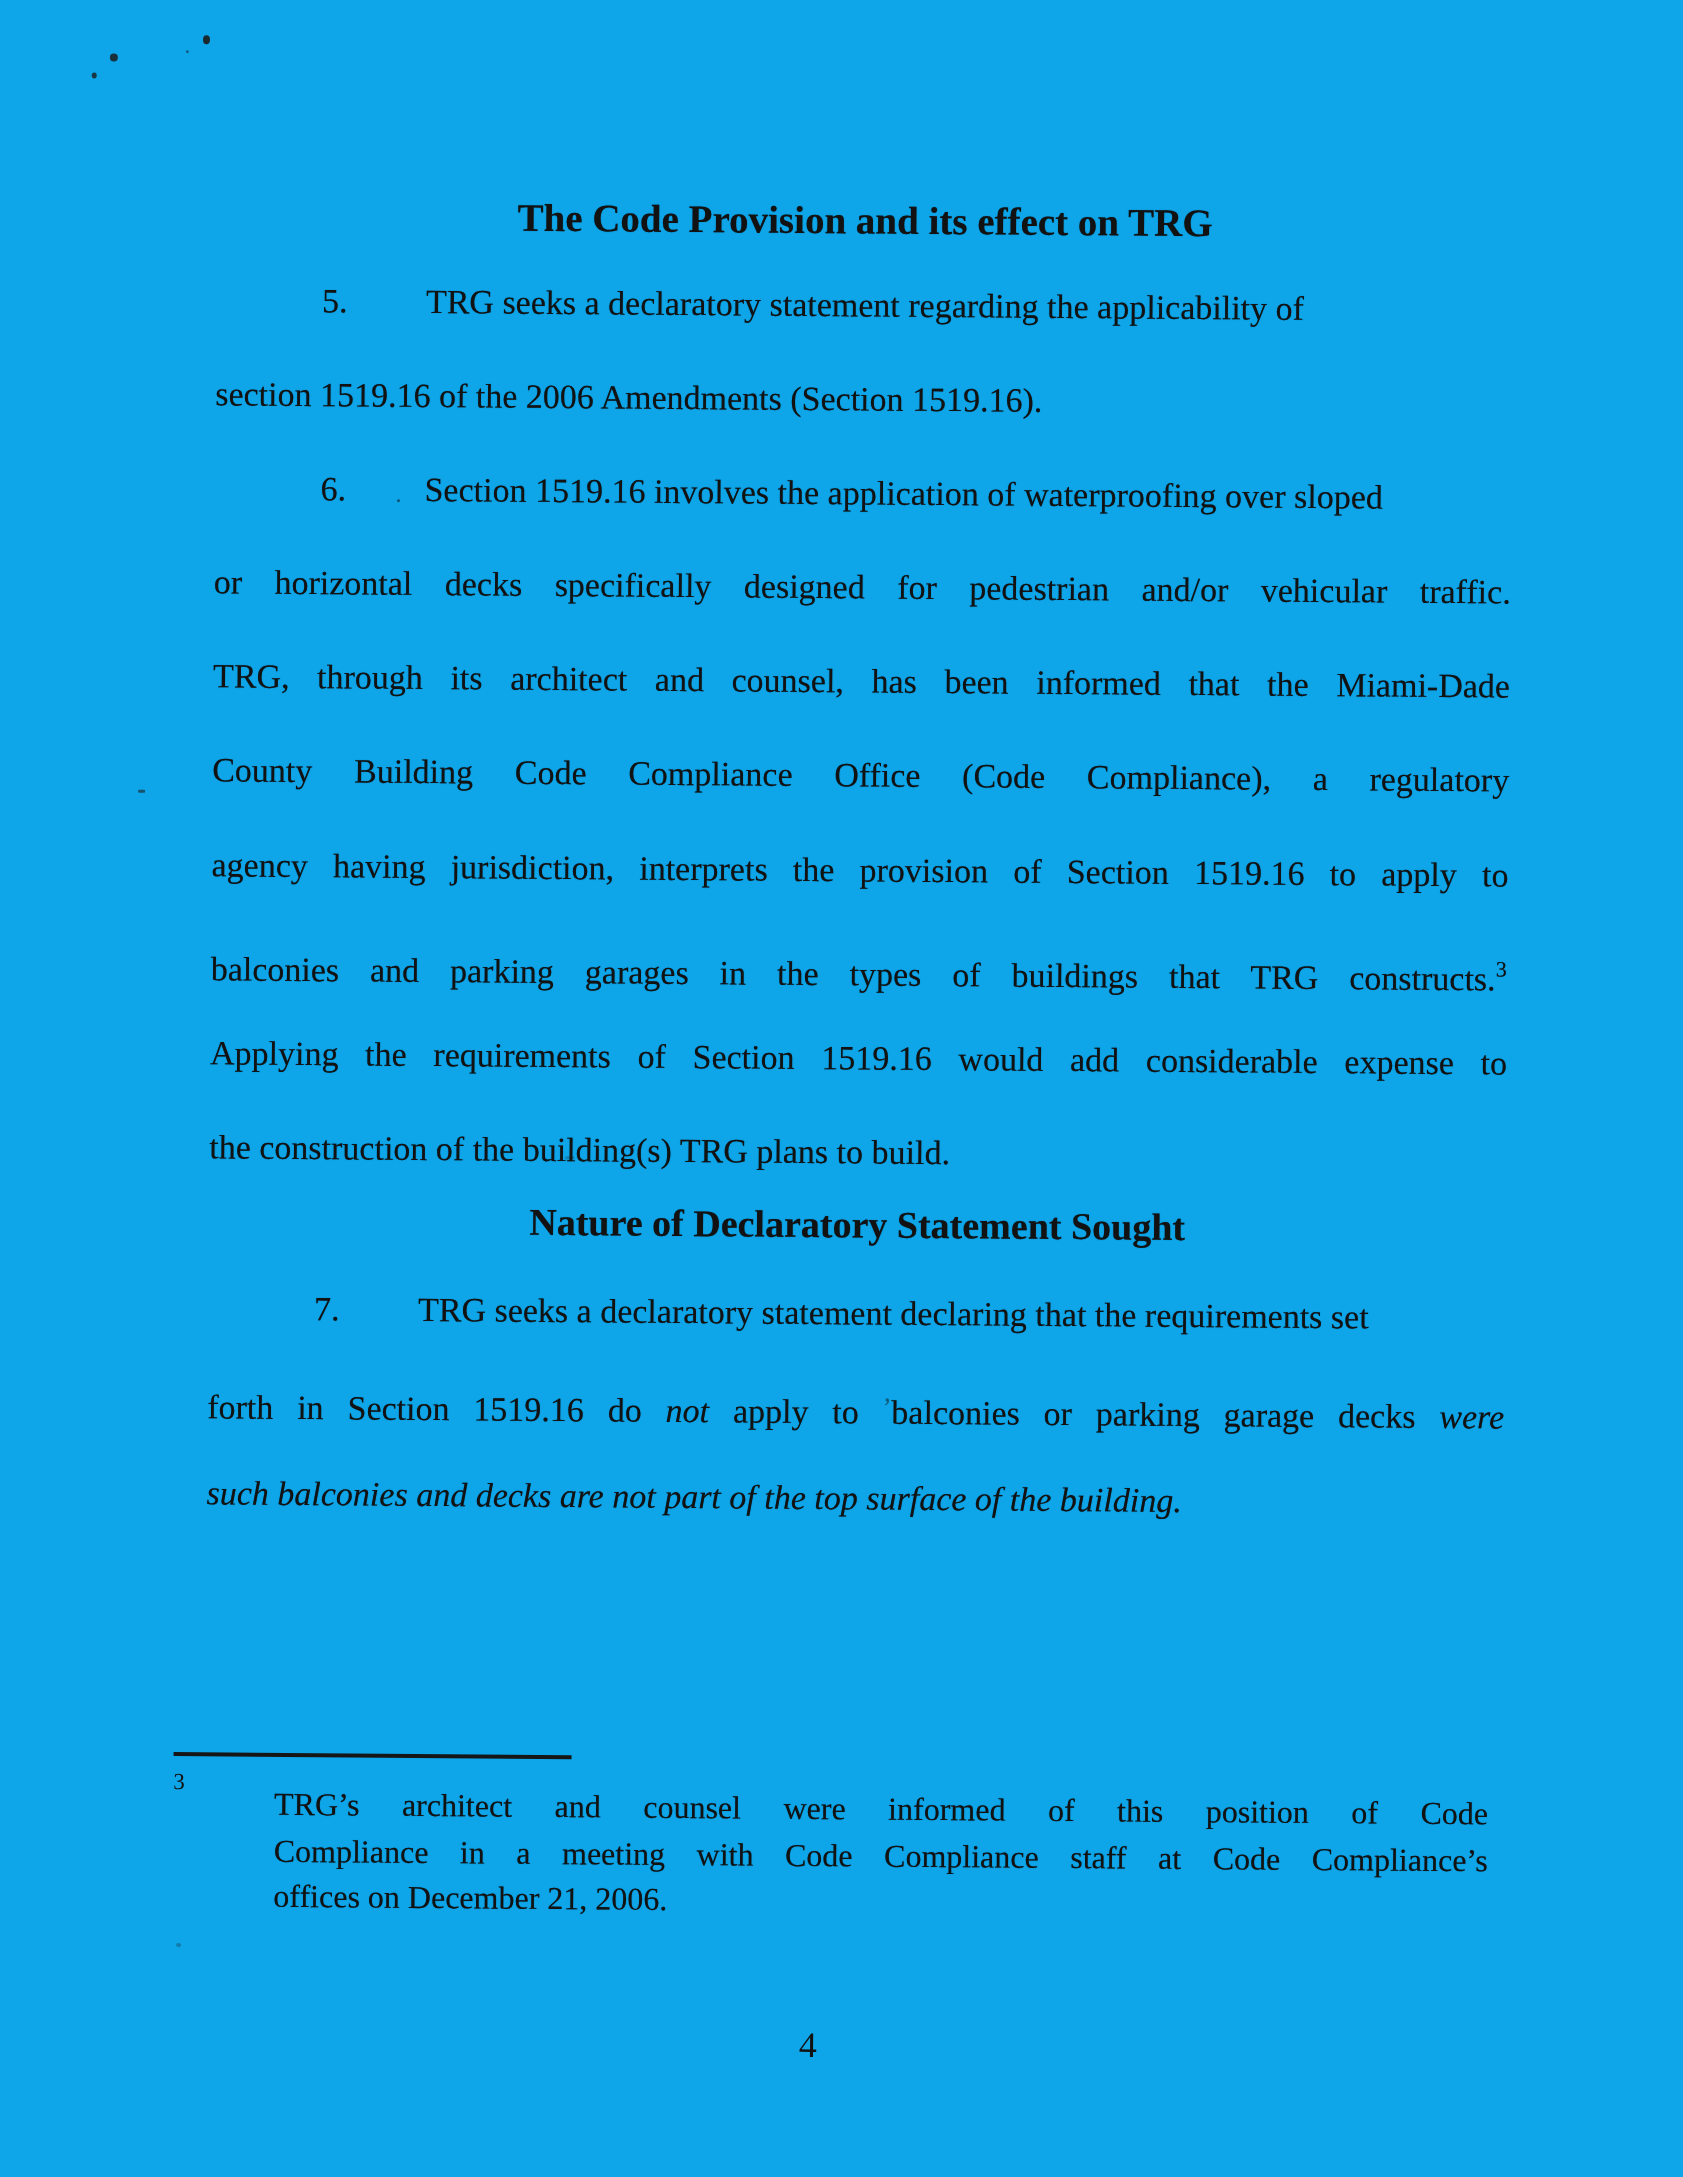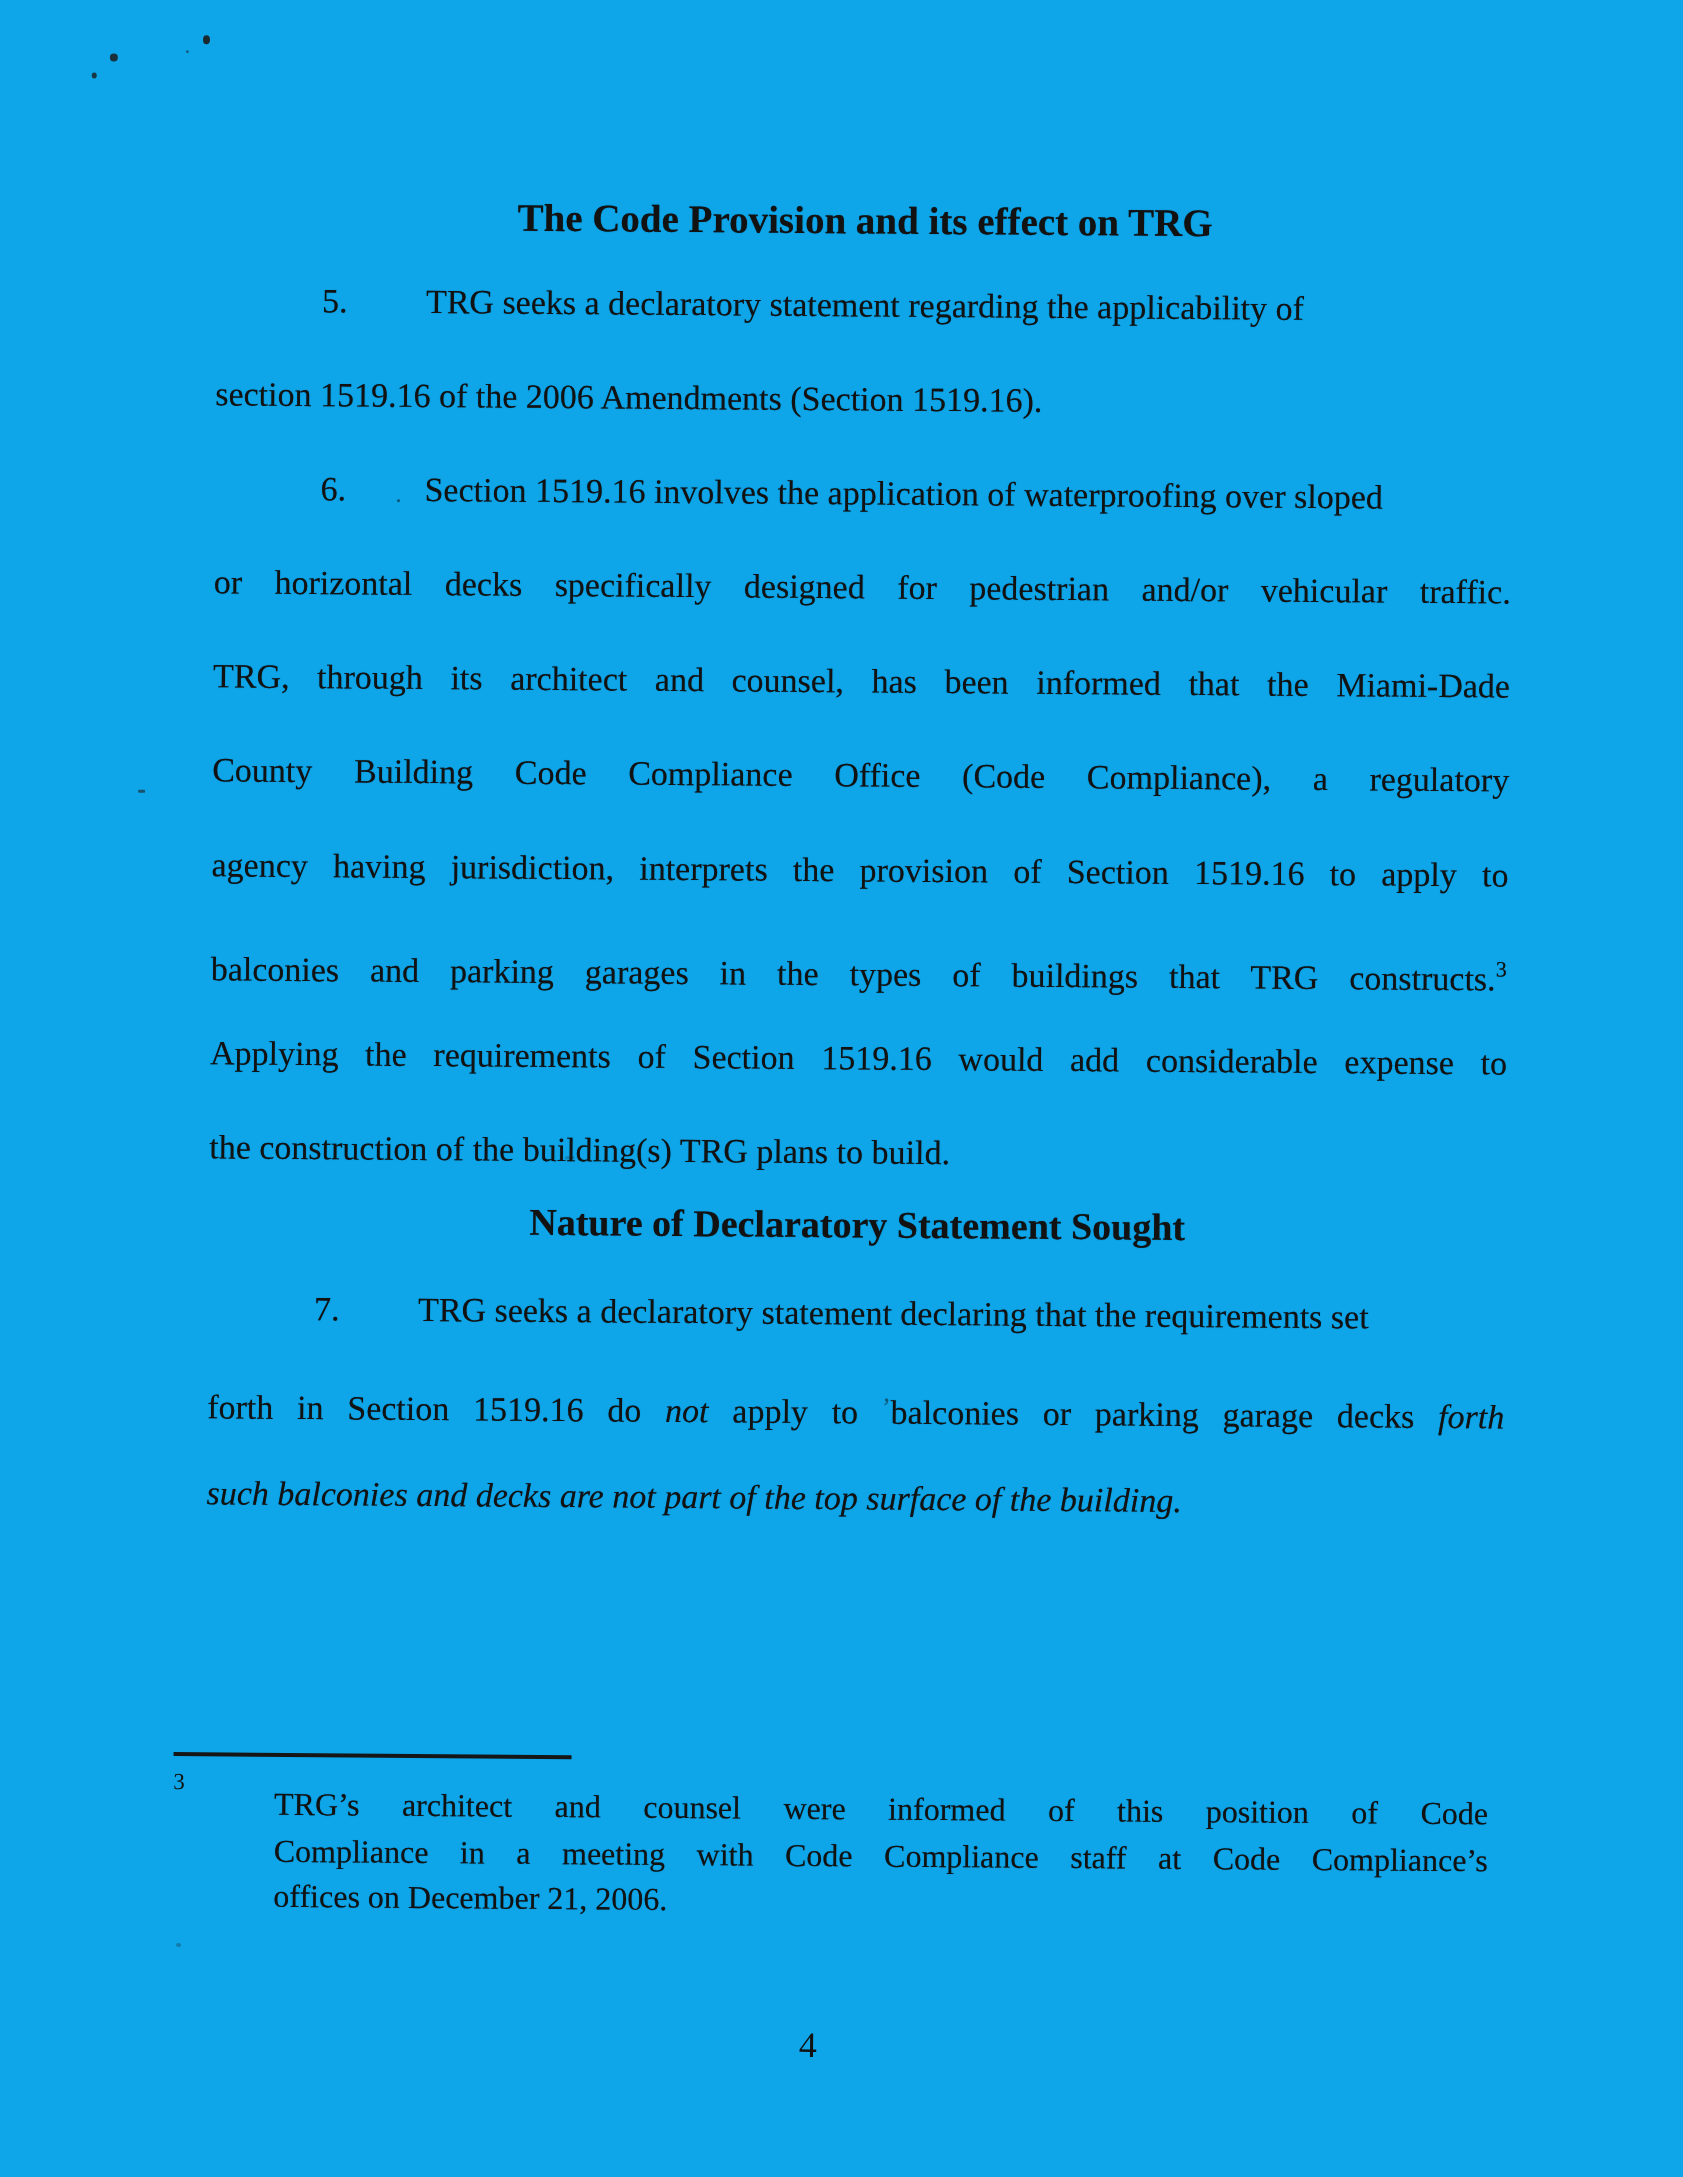--- a/index.html
+++ b/index.html
@@ -81,21 +81,21 @@
     </div>
     <div class="bl just" style="top:1032px;">Applying the requirements of Section 1519.16 would add considerable expense to</div>
     <div class="bl" style="top:1126px;">the construction of the building(s) TRG plans to build.</div>
 
     <div class="h2">Nature of Declaratory Statement Sought</div>
 
     <div class="bl first" style="top:1287px;">
       <span class="marker">7.</span><span>TRG seeks a declaratory statement declaring that the requirements set</span>
     </div>
     <div class="bl just" style="top:1381px;">
-      <span>forth in Section 1519.16 do </span><span class="it">not</span><span> apply to </span><span class="artifact-quote">ʼ</span><span>balconies or parking garage decks </span><span class="it">forth</span>
+      <span>forth in Section 1519.16 do </span><span class="it">not</span><span> apply to </span><span class="artifact-quote">ʼ</span><span>balconies or parking garage decks </span><span class="it">were</span>
     </div>
     <div class="bl it" style="top:1472px;">such balconies and decks are not part of the top surface of the building.</div>
 
     <div class="fn-rule"></div>
     <div class="fn-ref">3</div>
     <div class="fl just" style="top:1783px;">TRG’s architect and counsel were informed of this position of Code</div>
     <div class="fl just" style="top:1830px;">Compliance in a meeting with Code Compliance staff at Code Compliance’s</div>
     <div class="fl" style="top:1875px;">offices on December 21, 2006.</div>
 
     <div class="pagenum">4</div>

